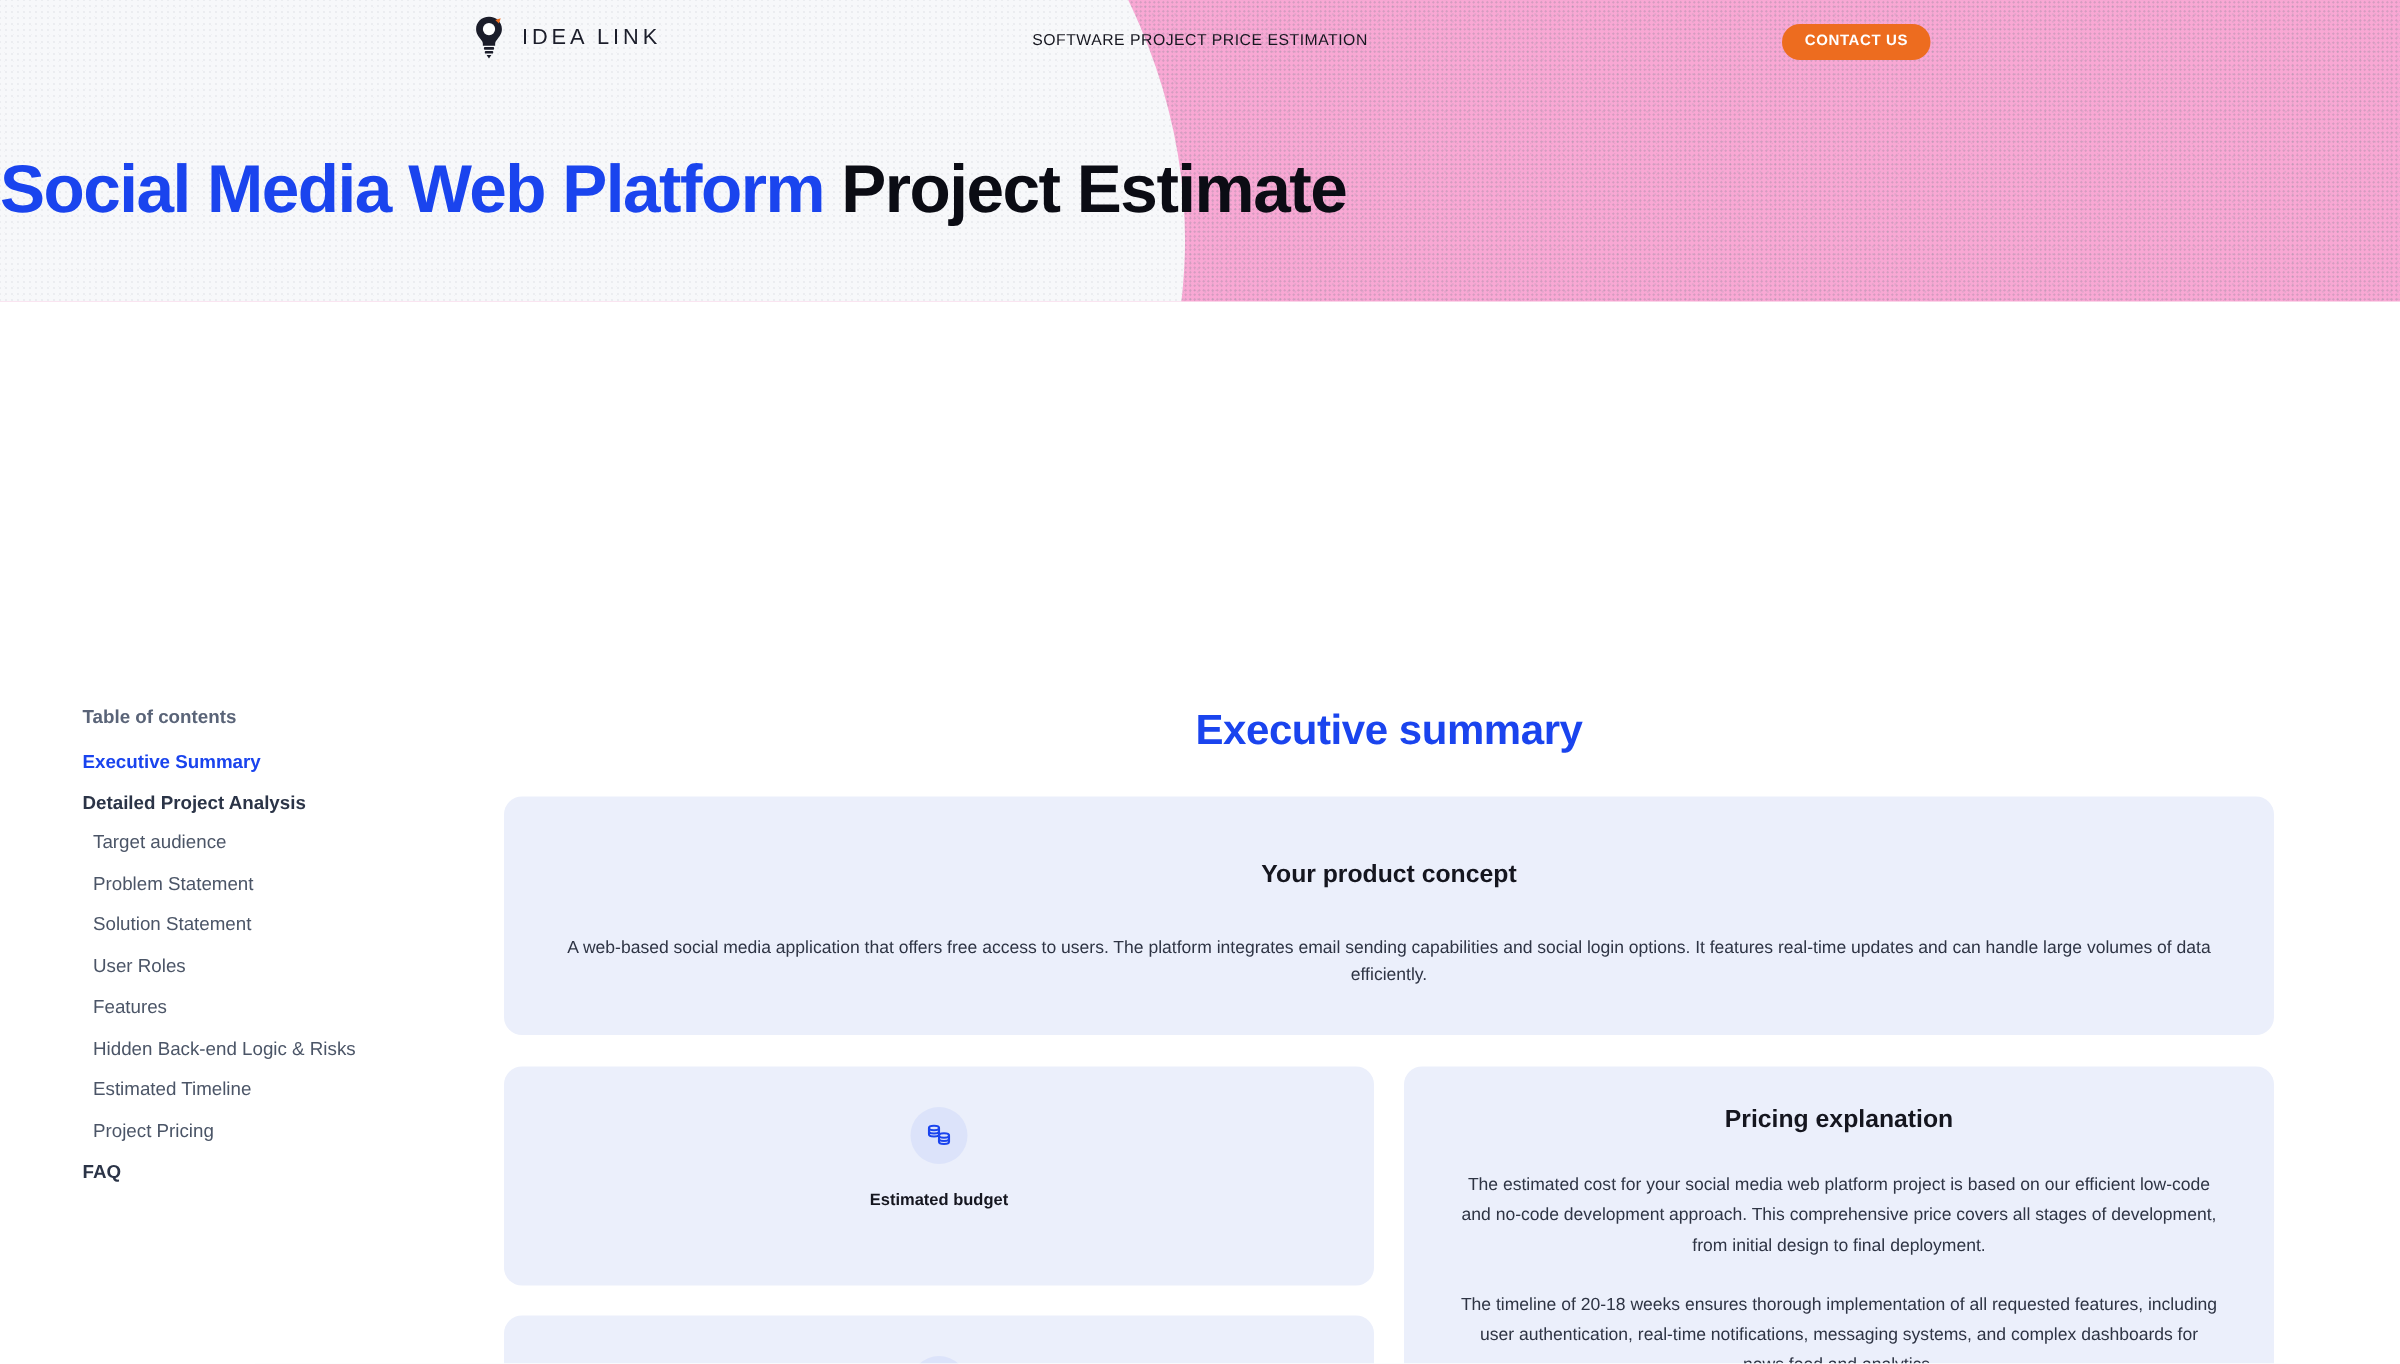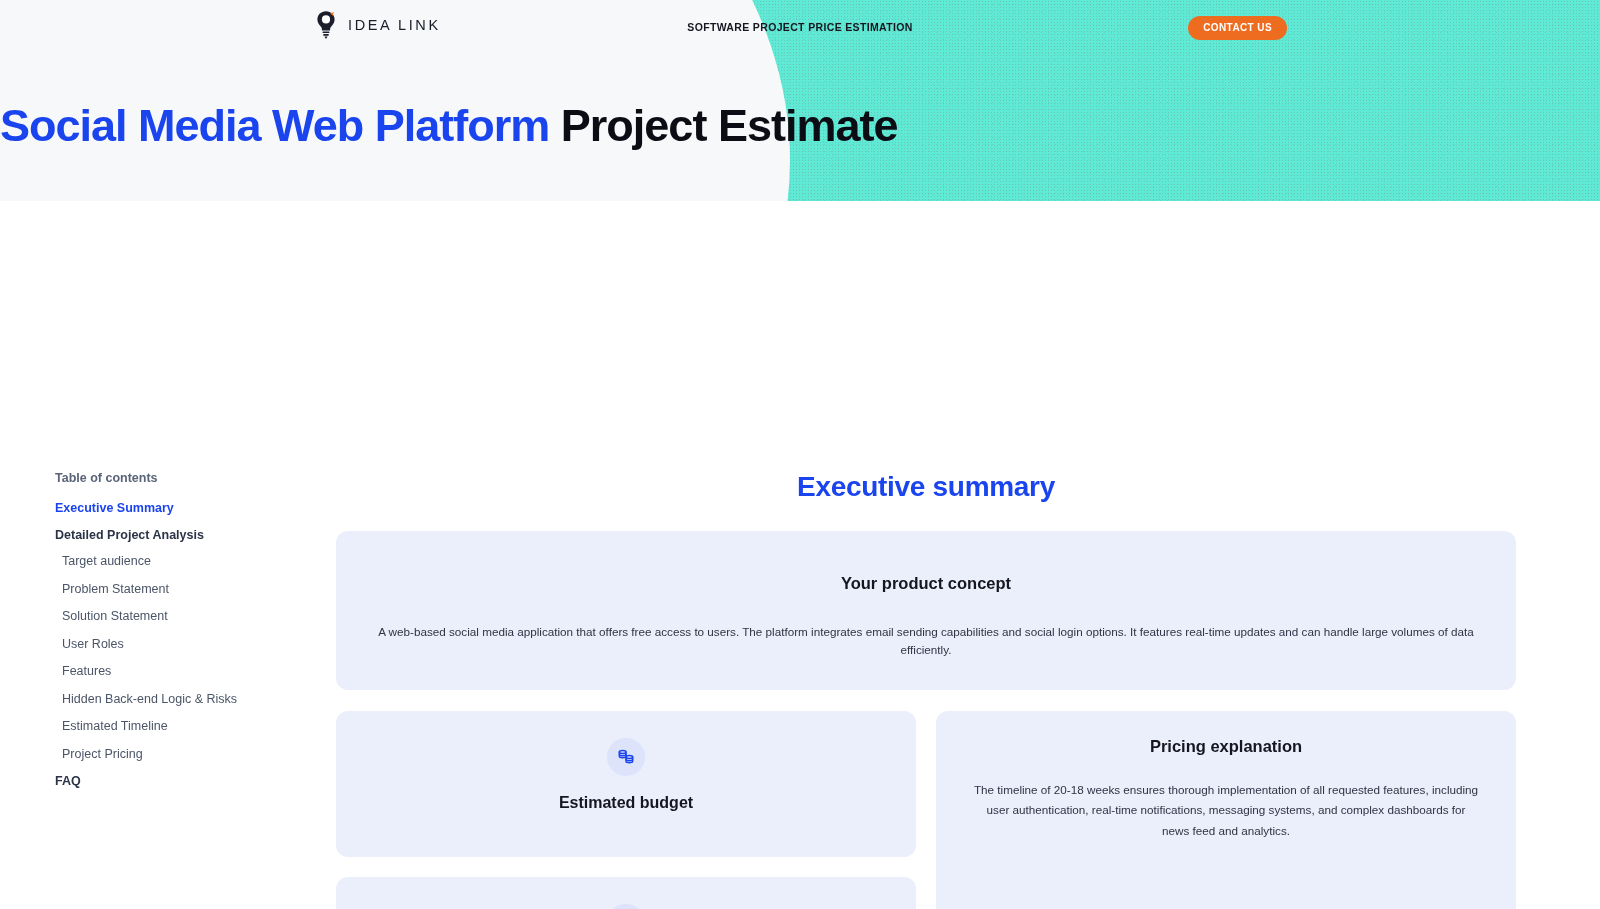--- a/index.html
+++ b/index.html
@@ -13,21 +13,21 @@
     -webkit-font-smoothing: antialiased;
   }
 
   .page { position: relative; width: 1600px; height: 909px; background:#fff; overflow:hidden; }
 
   
   .hero {
     position: relative;
     width: 1600px;
     height: 201px;
-    background: #5eead4;
+    background: #f9a8d4;
     overflow: hidden;
   }
   
   .hero-noise {
     position: absolute; inset: 0;
     background-image:
       radial-gradient(rgba(120,125,140,.30) .6px, transparent .7px),
       radial-gradient(rgba(150,155,170,.22) .5px, transparent .6px),
       radial-gradient(rgba(90,95,110,.16) .5px, transparent .6px);
     background-size: 3px 3px, 5px 5px, 7px 7px;
@@ -71,21 +71,21 @@
     cursor: pointer;
   }
   .logo-mark { width: 26px; height: 30px; display:block; }
   .logo-text {
     font-size: 14.5px; letter-spacing: 2.6px;
     color: #1b1d2a; font-weight: 400;
     font-family: "Liberation Sans", sans-serif;
   }
   .topbar-title {
     position: absolute; left: 50%; transform: translateX(-50%); top: 21px;
-    font-size: 10.5px; font-weight: 700; letter-spacing: .35px;
+    font-size: 10.5px; font-weight: 400; letter-spacing: .35px;
     color: #15161f; white-space: nowrap; text-align: right;
   }
   .contact-btn {
     position: absolute; right: 313px; top: 16px;
     background: #ed6c1f; color: #fff;
     border: none; border-radius: 20px;
     padding: 6px 15px 7px;
     font-size: 10px; font-weight: 700; letter-spacing: .4px;
     font-family: "Liberation Sans", sans-serif;
     cursor: pointer;
@@ -162,21 +162,21 @@
     height: 146px;
   }
   .icon-circle {
     width: 38px; height: 38px; border-radius: 50%;
     background: #dce3fa;
     display: inline-flex; align-items: center; justify-content: center;
     margin-bottom: 18px;
   }
   .icon-circle svg { display: block; }
   .stat-label {
-    font-size: 16px; font-weight: 700; color: #15161f;
+    font-size: 11px; font-weight: 700; color: #15161f;
     margin-bottom: 21px;
   }
   .stat-value {
     font-size: 17px; font-weight: 700; color: #1a44ee;
   }
 
   .pricing-card { padding: 26px 36px 30px; height: 312px; }
   .pricing-title {
     text-align: center; font-size: 16.5px; font-weight: 700;
     color: #15161f; margin-bottom: 24px;
@@ -280,20 +280,21 @@
             
             
           </section>
 
         </div>
 
         <div class="col">
 
           <section class="card pricing-card">
             <div class="pricing-title">Pricing explanation</div>
+            <p class="pricing-p">The estimated cost for your social media web platform project is based on our efficient low-code and no-code development approach. This comprehensive price covers all stages of development, from initial design to final deployment.</p>
             <p class="pricing-p">The timeline of 20-18 weeks ensures thorough implementation of all requested features, including user authentication, real-time notifications, messaging systems, and complex dashboards for news feed and analytics.</p>
 
           </section>
 
         </div>
 
       </div>
     </main>
   </div>
 </div>

